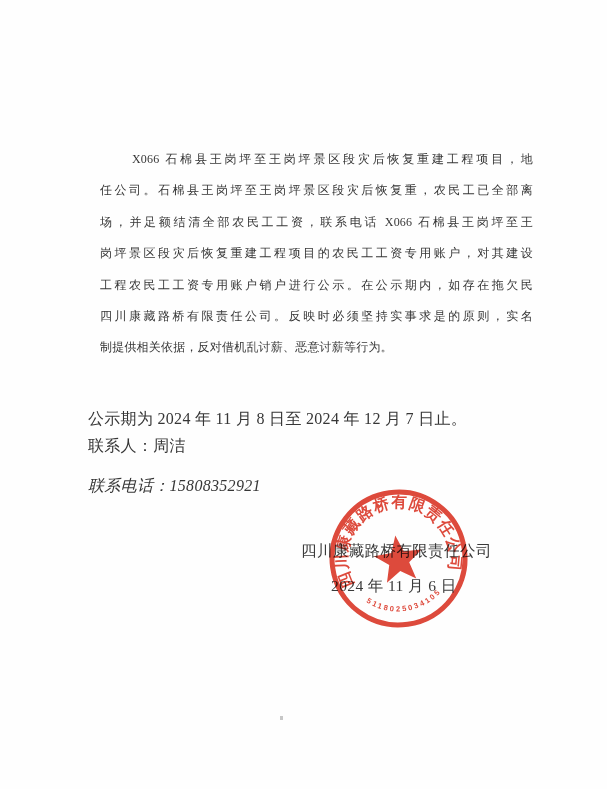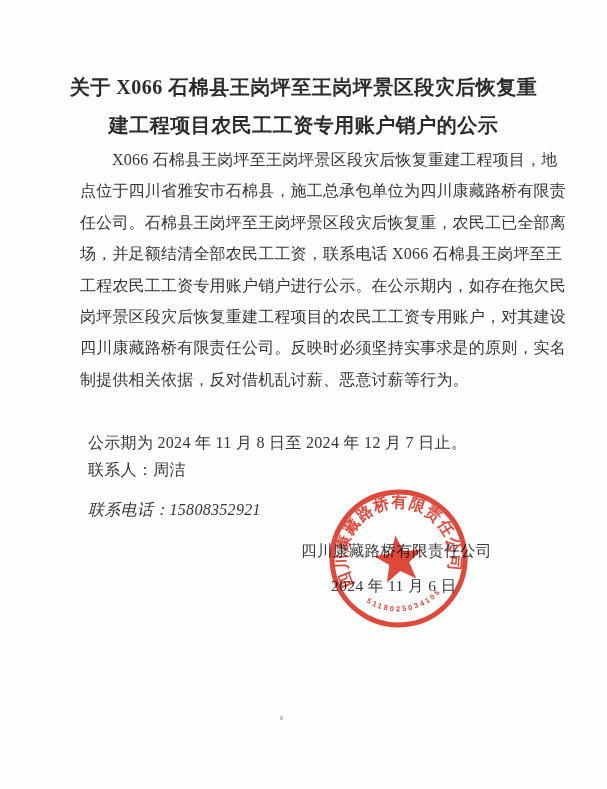--- a/index.html
+++ b/index.html
@@ -23,24 +23,24 @@
     text-align: center;
     font-weight: 700;
     font-size: 20px;
     line-height: 38px;
     color: #2b2b2b;
     letter-spacing: 0.5px;
   }
 
   .body-block {
     position: absolute;
-    left: 80px;
+    left: 100px;
     top: 144px;
     width: 433px;
-    font-size: 16px;
+    font-size: 12px;
     color: #363636;
   }
   .body-line {
     height: 31.4px;
     line-height: 31.4px;
     text-align: justify;
     text-align-last: justify;
     white-space: nowrap;
     letter-spacing: 0.2px;
   }
@@ -50,21 +50,20 @@
     text-align-last: left;
   }
 
   .plain-line {
     position: absolute;
     left: 88px;
     font-size: 16px;
     color: #363636;
     line-height: 20px;
     letter-spacing: 0.3px;
-    margin-top: 24px;
   }
   .period-line  { top: 409px; }
   .contact-person { top: 436px; }
   .contact-phone  { top: 476px; font-style: italic; }
 
   .sig-company {
     position: absolute;
     top: 541px;
     left: 301px;
     font-size: 15.5px;
@@ -111,32 +110,27 @@
     width: 3px;
     height: 4px;
     background: #c7c7c7;
   }
 </style>
 </head>
 <body>
 
 <div class="page">
 
-  <div class="doc-title">
-    <div>关于 X066 石棉县王岗坪至王岗坪景区段灾后恢复重</div>
-    <div>建工程项目农民工工资专用账户销户的公示</div>
-  </div>
 
   <div class="body-block">
     <div class="body-line first">X066 石棉县王岗坪至王岗坪景区段灾后恢复重建工程项目，地</div>
-    <div class="body-line">点位于四川省雅安市石棉县，施工总承包单位为四川康藏路桥有限责</div>
     <div class="body-line">任公司。石棉县王岗坪至王岗坪景区段灾后恢复重，农民工已全部离</div>
     <div class="body-line">场，并足额结清全部农民工工资，联系电话 X066 石棉县王岗坪至王</div>
+    <div class="body-line">岗坪景区段灾后恢复重建工程项目的农民工工资专用账户，对其建设</div>
     <div class="body-line">工程农民工工资专用账户销户进行公示。在公示期内，如存在拖欠民</div>
-    <div class="body-line">岗坪景区段灾后恢复重建工程项目的农民工工资专用账户，对其建设</div>
     <div class="body-line">四川康藏路桥有限责任公司。反映时必须坚持实事求是的原则，实名</div>
     <div class="body-line last">制提供相关依据，反对借机乱讨薪、恶意讨薪等行为。</div>
   </div>
 
   <div class="plain-line period-line">公示期为 2024 年 11 月 8 日至 2024 年 12 月 7 日止。</div>
   <div class="plain-line contact-person">联系人：周洁</div>
   <div class="plain-line contact-phone">联系电话：15808352921</div>
 
   <div class="sig-company">四川康藏路桥有限责任公司</div>
   <div class="sig-date">2024 年 11 月 6 日</div>

